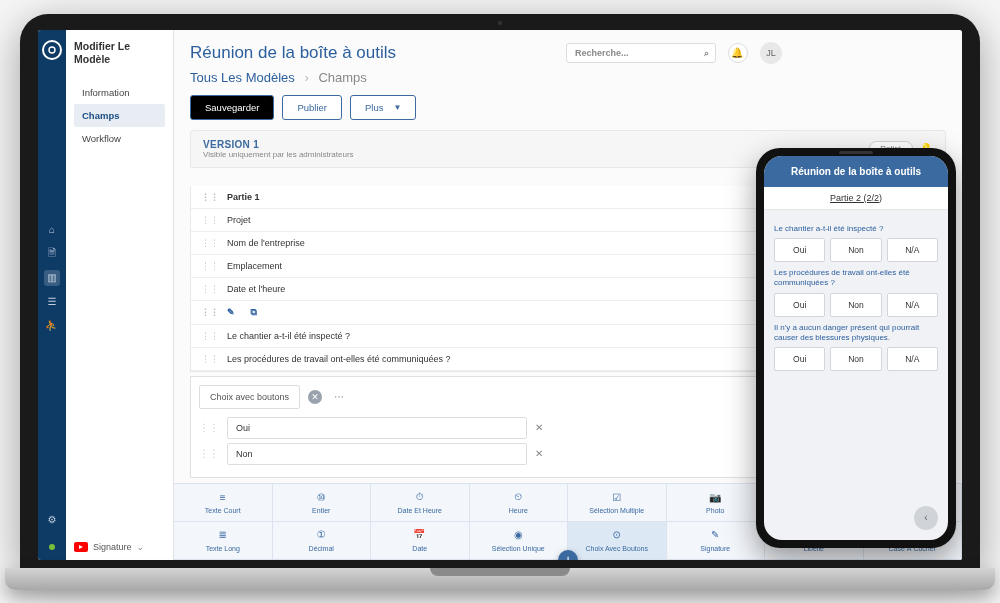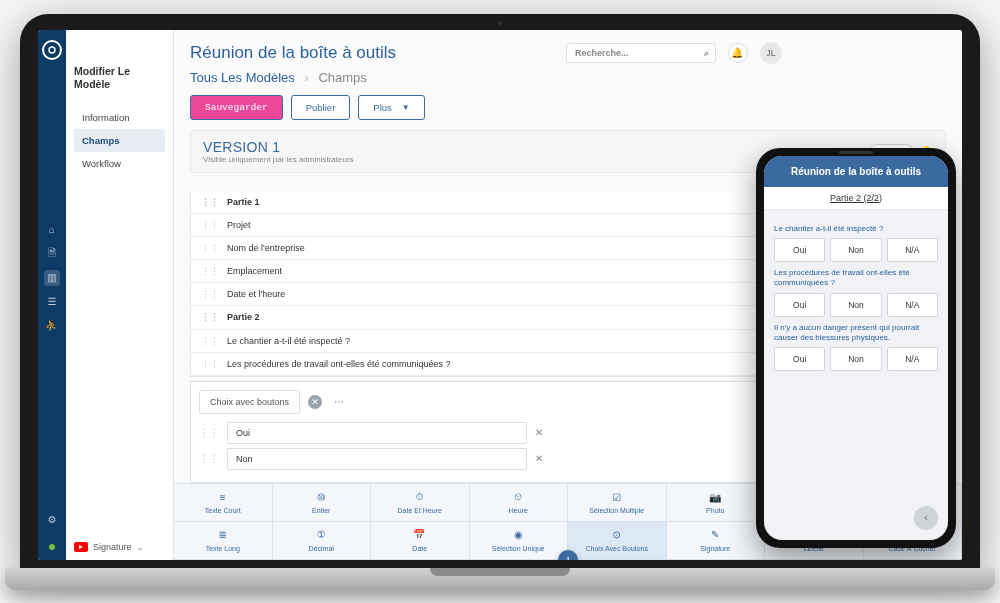--- a/index.html
+++ b/index.html
@@ -18,21 +18,21 @@
 .rail { width:28px; background:#0e3a66; display:flex; flex-direction:column; align-items:center; padding-top:10px; gap:8px; color:#d0dbe8; }
 .rail .logo { width:20px; height:20px; border:2px solid #fff; border-radius:50%; display:flex; align-items:center; justify-content:center; margin-bottom:6px; }
 .rail .logo svg { width:10px; height:10px; }
 .rail-item { width:16px; height:16px; display:flex; align-items:center; justify-content:center; color:#c0cddf; cursor:pointer; }
 .rail-spacer { flex:1; }
 .rail .gear { margin-bottom:8px; }
 .rail .dot-green { width:6px; height:6px; background:#7abf3c; border-radius:50%; margin-bottom:10px; }
 
 
 .sidebar { width:108px; background:#fff; border-right:1px solid #e2e2e2; padding:10px 8px; }
-.sidebar-title { font-size:10.5px; font-weight:600; color:#333; margin-bottom:14px; line-height:1.3;margin-top:25px; }
+.sidebar-title { font-size:10.5px; font-weight:600; color:#333; margin-bottom:14px; line-height:1.3; }
 .sidebar-item { padding:6px 8px; font-size:9.5px; color:#444; cursor:pointer; border-radius:2px; }
 .sidebar-item.active { background:#e8edf3; color:#1a4c82; font-weight:600; }
 .tutoriel { position:absolute; bottom:8px; left:36px; font-size:9px; color:#555; display:flex; align-items:center; gap:5px; }
 .tutoriel .yt { width:14px; height:10px; background:#ff0000; border-radius:2px; display:flex; align-items:center; justify-content:center; }
 .tutoriel .yt::after { content:""; border-left:4px solid #fff; border-top:2.5px solid transparent; border-bottom:2.5px solid transparent; }
 
 
 .main { flex:1; background:#fbfbfb; position:relative; overflow:hidden; }
 .topbar { display:flex; align-items:center; padding:12px 180px 6px 16px; gap:12px; }
 .page-title { font-size:17px; color:#2c5f9e; font-weight:400; flex:1; }
@@ -40,28 +40,28 @@
 .search-icon { position:absolute; right:6px; top:4px; color:#888; }
 .icon-circle { width:20px; height:20px; border:1px solid #ddd; border-radius:50%; display:flex; align-items:center; justify-content:center; color:#666; background:#fff; }
 .avatar { width:22px; height:22px; background:#e8e8e8; border-radius:50%; display:flex; align-items:center; justify-content:center; font-size:9px; color:#666; }
 
 .crumb { padding:0 16px 10px; font-size:13px; color:#2c5f9e; }
 .crumb span.sep { color:#bbb; margin:0 6px; }
 .crumb .current { color:#888; }
 
 .actions { padding:0 16px 10px; display:flex; gap:8px; }
 .btn { padding:6px 14px; font-size:9.5px; border-radius:3px; cursor:pointer; border:1px solid #3b6aa0; }
-.btn.primary { background:#ec4899; color:#fff;font-family:Liberation Mono, monospace; }
+.btn.primary { background:#000000; color:#fff; }
 .btn.outline { background:#fff; color:#3b6aa0; }
 .btn.plus { display:flex; align-items:center; gap:10px; }
 .btn.plus .caret { font-size:8px; }
 
 .version-bar { margin:0 16px 0; background:#f6f6f6; border:1px solid #e8e8e8; border-radius:3px 3px 0 0; padding:8px 12px; display:flex; align-items:center; gap:8px; }
 .version-bar .vtxt { flex:1; }
-.version-bar .vlabel { font-size:14px; color:#3b6aa0; font-weight:400; letter-spacing:.3px; }
+.version-bar .vlabel { font-size:10px; color:#3b6aa0; font-weight:700; letter-spacing:.3px; }
 .version-bar .vsub { font-size:8px; color:#888; }
 .pill { border:1px solid #d0d0d0; border-radius:10px; padding:2px 10px; font-size:8px; color:#777; background:#fff; }
 .bulb { color:#999; }
 
 .collapse-link { text-align:right; padding:4px 18px; font-size:8.5px; color:#2c5f9e; cursor:pointer; }
 
 .fields { margin:0 16px; border:1px solid #e8e8e8; border-top:none; background:#fff; max-height:260px; overflow:hidden; }
 .row { display:flex; align-items:center; padding:6px 10px; border-bottom:1px solid #eee; font-size:9px; gap:8px; }
 .row .grip { color:#bbb; cursor:grab; }
 .row .name { flex:1; color:#333; }
@@ -204,21 +204,20 @@
     <span class="meta">Texte Court, Modifiable en Brouillon</span>
     </div>
               <div class="row">
                 <span class="grip">⋮⋮</span>
     <span class="name">Date et l'heure</span>
 
     <span class="meta">Date Et Heure, Modifiable en …</span>
     </div>
               <div class="row section">
                 <span class="grip">⋮⋮</span>
-    <span class="name">Partie 2</span>
     <span class="pencil">✎</span>
     <span class="meta"></span>
     <span class="copy">⧉</span>
               </div>
               <div class="row">
                 <span class="grip">⋮⋮</span>
     <span class="name">Le chantier a-t-il été inspecté ?</span>
 
     <span class="meta">Choix Avec Boutons, Modifiable en …</span>
     </div>

